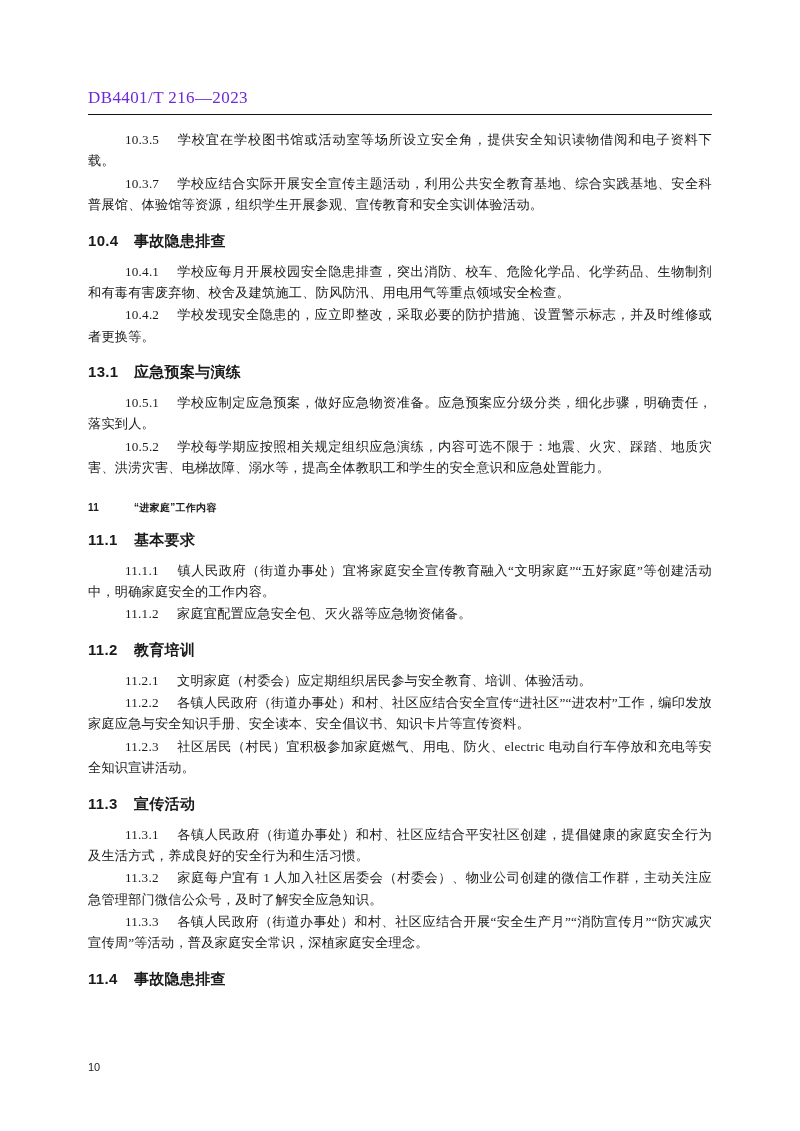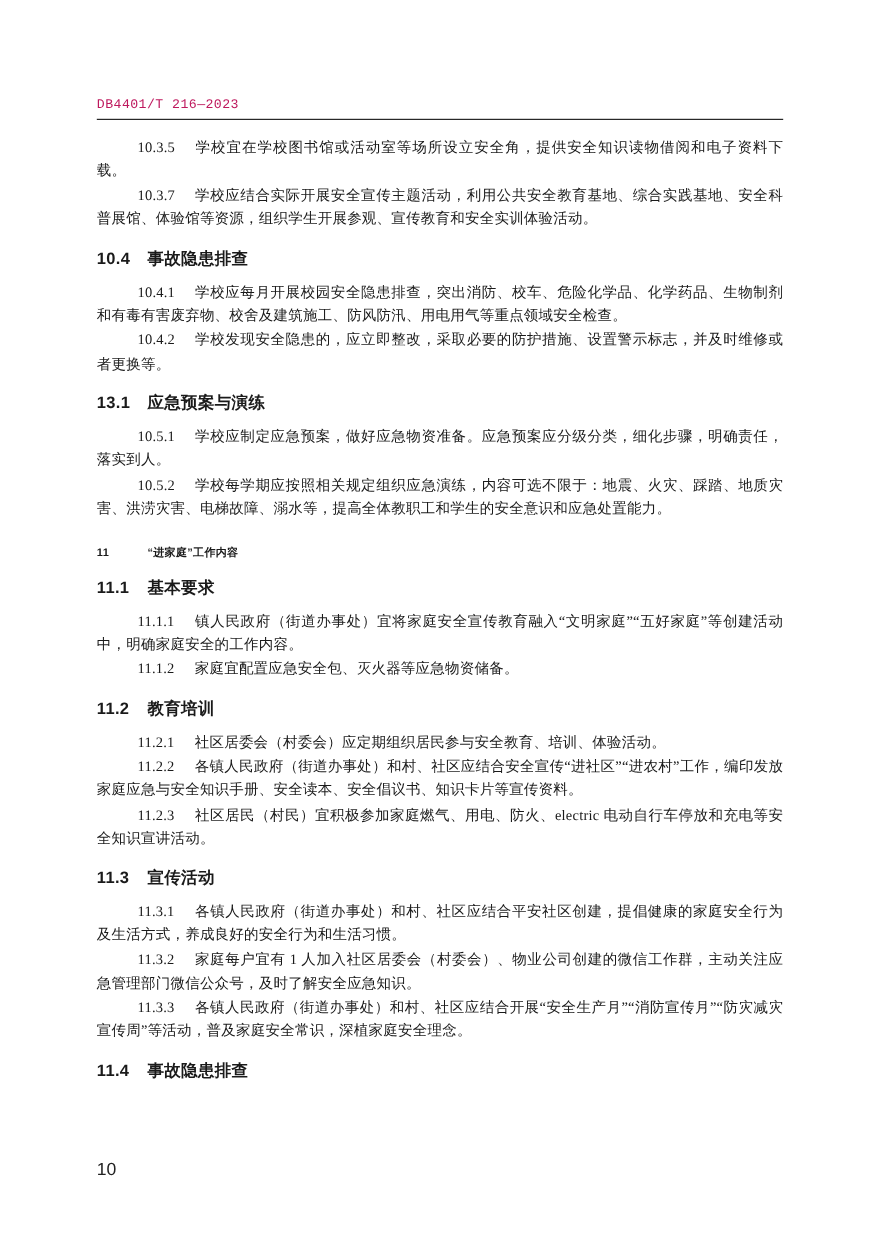--- a/index.html
+++ b/index.html
@@ -17,24 +17,24 @@
     font-family: "Liberation Serif", "DejaVu Serif", serif;
     color: #1a1a1a;
   }
   .content {
     position: absolute;
     left: 88px;
     top: 88px;
     width: 624px;
   }
   .header {
-    font-family: Liberation Mono, monospace;
-    font-size: 12px;
+    font-family: Liberation Serif, serif;
+    font-size: 17px;
     letter-spacing: 0.4px;
-    color: #be185d;
+    color: #6d28d9;
     padding-bottom: 6px;
   }
   .rule {
     border: 0;
     border-top: 1px solid #111;
     margin: 0 0 14px 0;
     height: 0;
   }
   .para {
     font-size: 13.2px;
@@ -71,21 +71,21 @@
   }
   .h1 .num {
     display: inline-block;
     min-width: 46px;
   }
   .footer {
     position: absolute;
     left: 88px;
     bottom: 58px;
     font-family: "Liberation Sans", sans-serif;
-    font-size: 16px;
+    font-size: 11px;
     color: #222;
     text-align: center;
   }
 </style>
 </head>
 <body>
 
 <div class="page">
 
   <div class="content">
@@ -98,21 +98,21 @@
         <div class="para"><span class="num wide">10.4.1</span><span>学校应每月开展校园安全隐患排查，突出消防、校车、危险化学品、化学药品、生物制剂和有毒有害废弃物、校舍及建筑施工、防风防汛、用电用气等重点领域安全检查。</span></div>
         <div class="para"><span class="num wide">10.4.2</span><span>学校发现安全隐患的，应立即整改，采取必要的防护措施、设置警示标志，并及时维修或者更换等。</span></div>
         <div class="h2"><span class="num">13.1</span><span>应急预案与演练</span></div>
         <div class="para"><span class="num wide">10.5.1</span><span>学校应制定应急预案，做好应急物资准备。应急预案应分级分类，细化步骤，明确责任，落实到人。</span></div>
         <div class="para"><span class="num wide">10.5.2</span><span>学校每学期应按照相关规定组织应急演练，内容可选不限于：地震、火灾、踩踏、地质灾害、洪涝灾害、电梯故障、溺水等，提高全体教职工和学生的安全意识和应急处置能力。</span></div>
         <div class="h1"><span class="num">11</span><span>“进家庭”工作内容</span></div>
         <div class="h2"><span class="num">11.1</span><span>基本要求</span></div>
         <div class="para"><span class="num wide">11.1.1</span><span>镇人民政府（街道办事处）宜将家庭安全宣传教育融入“文明家庭”“五好家庭”等创建活动中，明确家庭安全的工作内容。</span></div>
         <div class="para"><span class="num wide">11.1.2</span><span>家庭宜配置应急安全包、灭火器等应急物资储备。</span></div>
         <div class="h2"><span class="num">11.2</span><span>教育培训</span></div>
-        <div class="para"><span class="num wide">11.2.1</span><span>社区居委会（村委会）应定期组织居民参与安全教育、培训、体验活动。</span></div>
+        <div class="para"><span class="num wide">11.2.1</span><span>文明家庭（村委会）应定期组织居民参与安全教育、培训、体验活动。</span></div>
         <div class="para"><span class="num wide">11.2.2</span><span>各镇人民政府（街道办事处）和村、社区应结合安全宣传“进社区”“进农村”工作，编印发放家庭应急与安全知识手册、安全读本、安全倡议书、知识卡片等宣传资料。</span></div>
         <div class="para"><span class="num wide">11.2.3</span><span>社区居民（村民）宜积极参加家庭燃气、用电、防火、electric 电动自行车停放和充电等安全知识宣讲活动。</span></div>
         <div class="h2"><span class="num">11.3</span><span>宣传活动</span></div>
         <div class="para"><span class="num wide">11.3.1</span><span>各镇人民政府（街道办事处）和村、社区应结合平安社区创建，提倡健康的家庭安全行为及生活方式，养成良好的安全行为和生活习惯。</span></div>
         <div class="para"><span class="num wide">11.3.2</span><span>家庭每户宜有 1 人加入社区居委会（村委会）、物业公司创建的微信工作群，主动关注应急管理部门微信公众号，及时了解安全应急知识。</span></div>
         <div class="para"><span class="num wide">11.3.3</span><span>各镇人民政府（街道办事处）和村、社区应结合开展“安全生产月”“消防宣传月”“防灾减灾宣传周”等活动，普及家庭安全常识，深植家庭安全理念。</span></div>
         <div class="h2"><span class="num">11.4</span><span>事故隐患排查</span></div>
       </div>
   </div>
 

